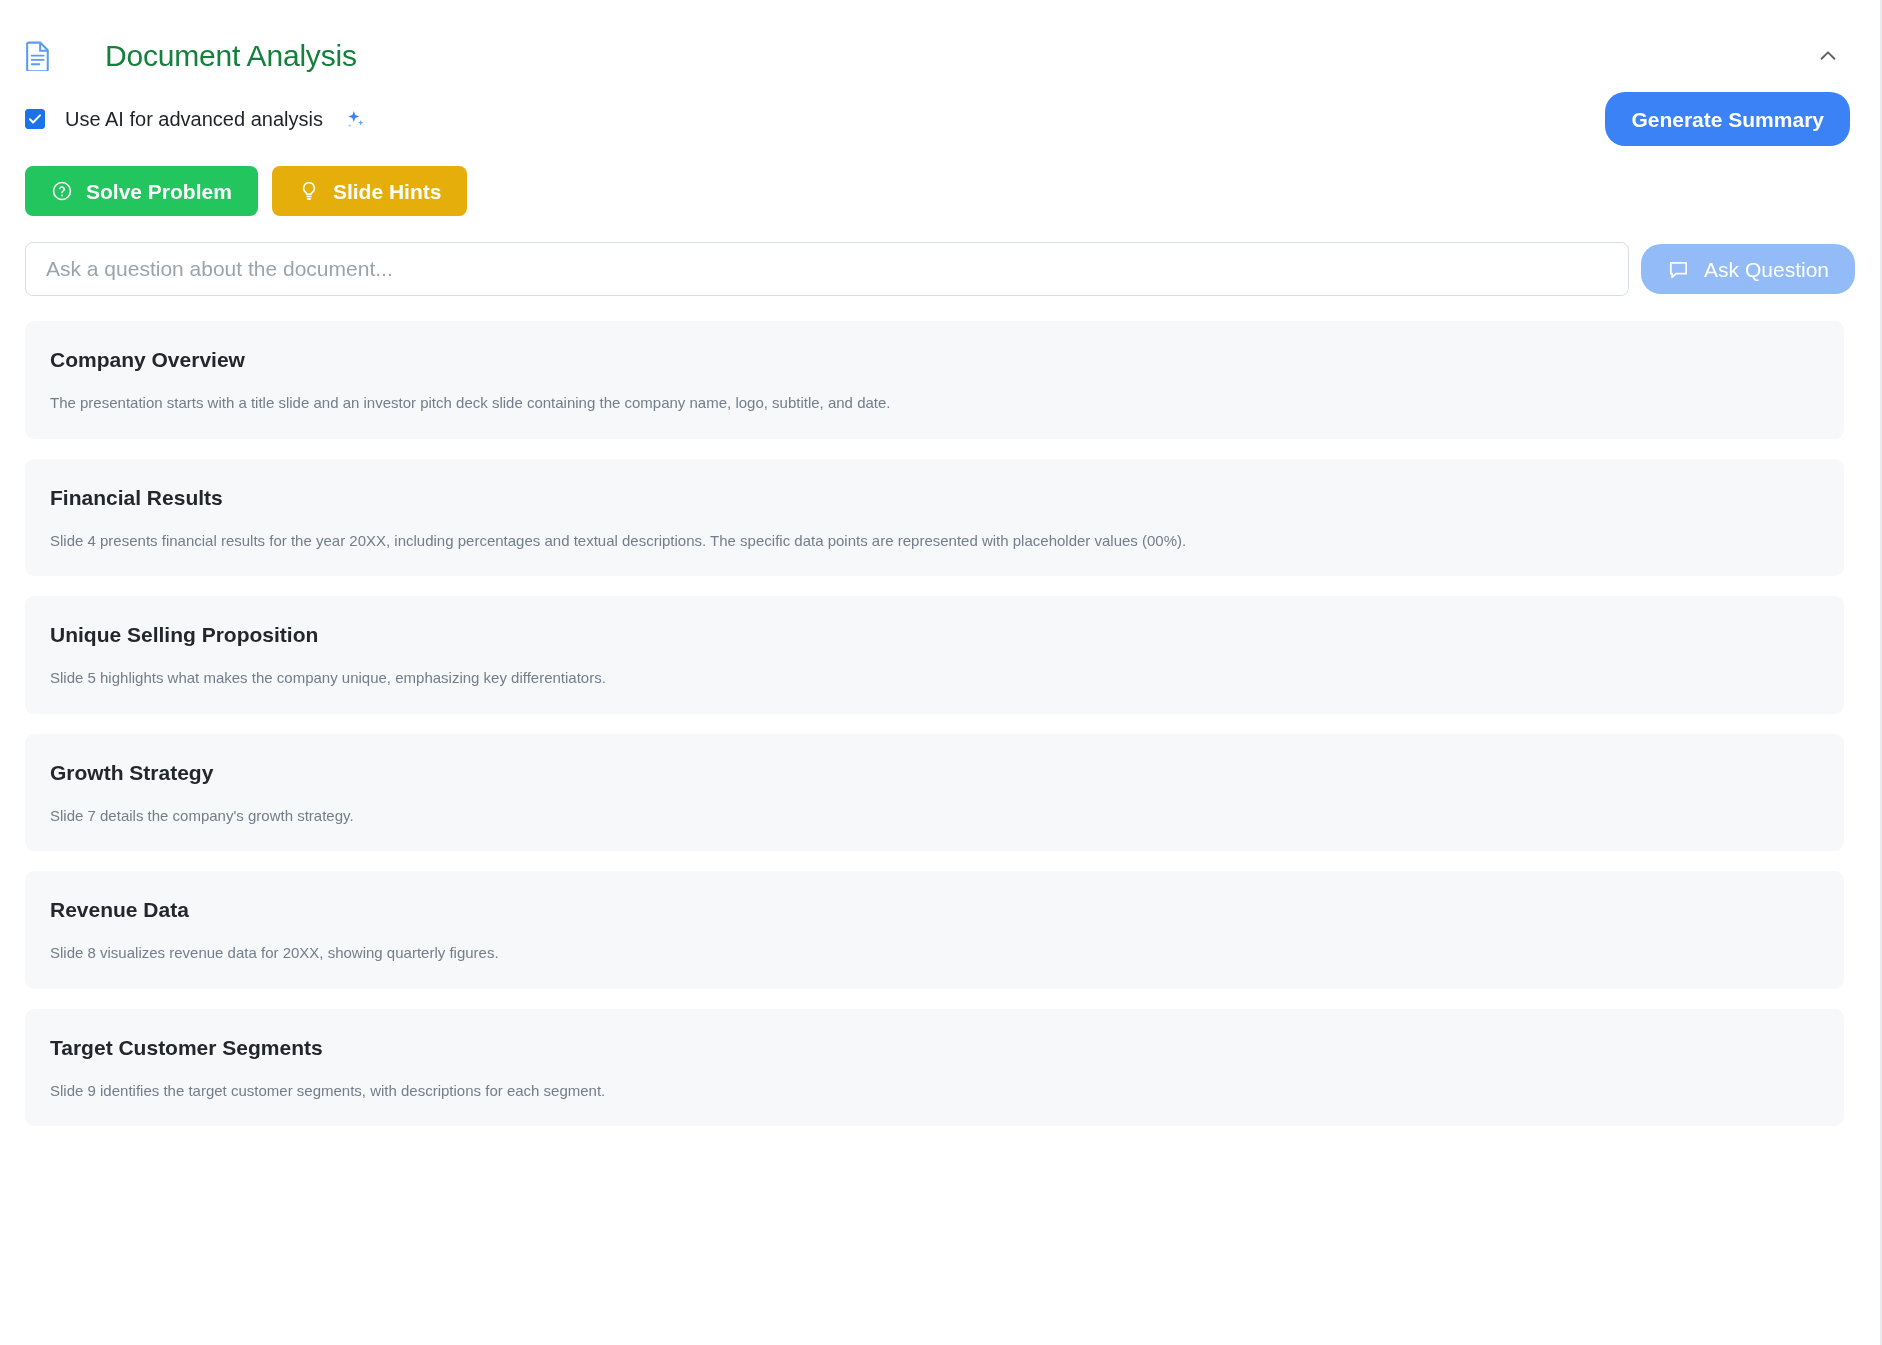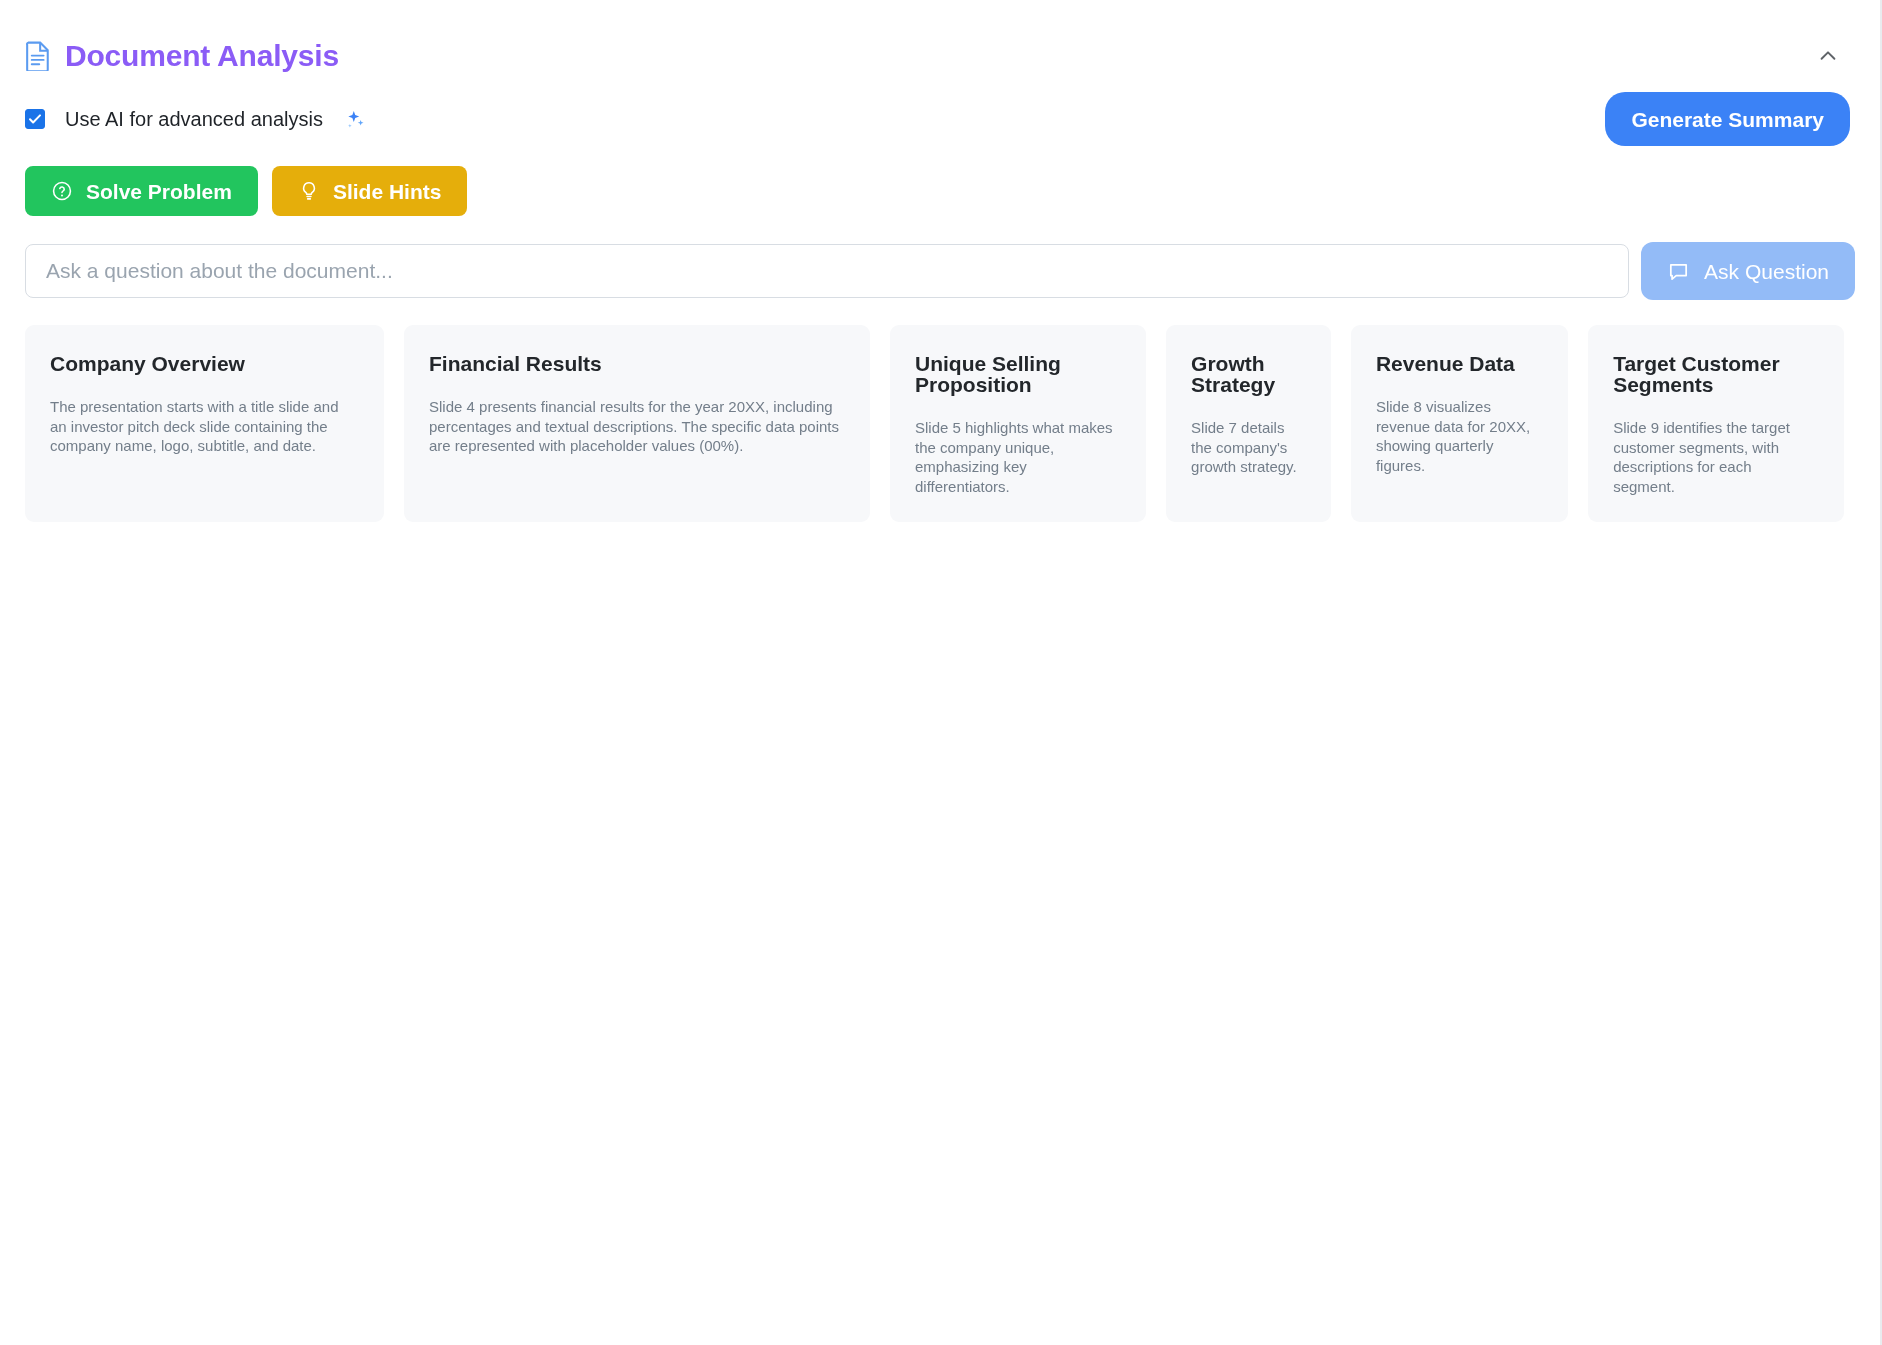--- a/index.html
+++ b/index.html
@@ -30,24 +30,25 @@
     height: 86px;
   }
   .header-left {
     display: flex;
     align-items: center;
     gap: 14px;
   }
   .doc-icon { width: 26px; height: 30px; display:block; flex: 0 0 auto; }
   .panel-title {
     font-size: 30px;
-    font-weight: 700;
-    color: #8b5cf6;
+    font-weight: 400;
+    color: #15803d;
     letter-spacing: -0.2px;
     line-height: 1;
+    margin-left: 40px;
   }
   .collapse-btn {
     width: 44px; height: 44px;
     display: flex; align-items: center; justify-content: center;
     background: transparent; border: none; cursor: pointer;
     border-radius: 6px;
   }
   .collapse-btn svg { width: 22px; height: 22px; display: block; }
 
   
@@ -142,36 +143,37 @@
     outline: none;
   }
   .ask-input::placeholder { color: #9aa4af; }
   .btn-ask {
     display: flex;
     align-items: center;
     gap: 14px;
     background: #93bbf7;
     color: #ffffff;
     border: none;
-    border-radius: 12px;
-    height: 58px;
+    border-radius: 20px;
+    height: 50px;
     padding: 0 26px;
     font-size: 21px;
     font-weight: 500;
     font-family: inherit;
     cursor: pointer;
     line-height: 1;
     flex: 0 0 auto;
   }
   .btn-ask svg { width: 23px; height: 23px; display: block; flex: 0 0 auto; }
 
   
   .summary-list {
     padding: 21px 36px 0 25px;
     display: flex;
+    flex-direction: column;
     gap: 20px;
   }
   .summary-card {
     background: #f7f8fa;
     border-radius: 9px;
     padding: 28px 30px 26px 25px;
   }
   .card-title {
     font-size: 21px;
     font-weight: 600;

